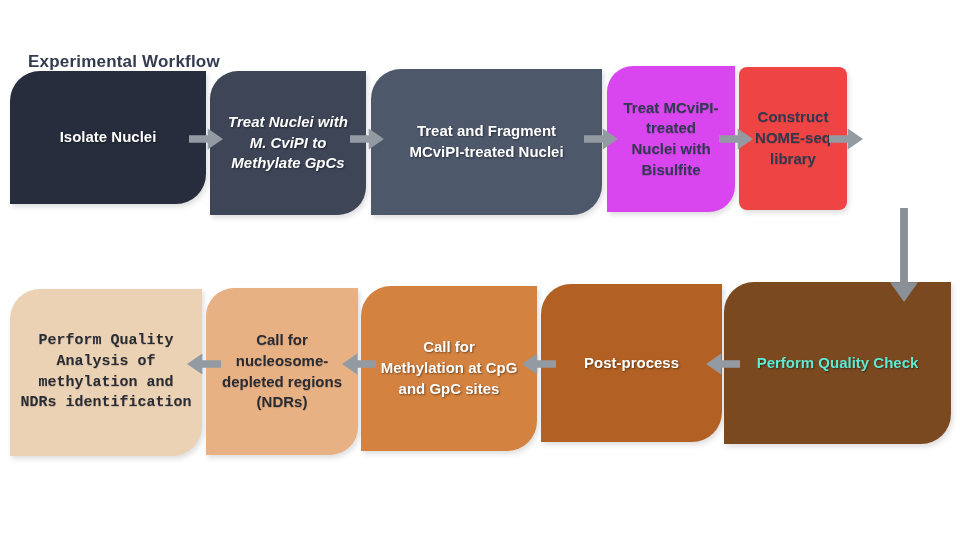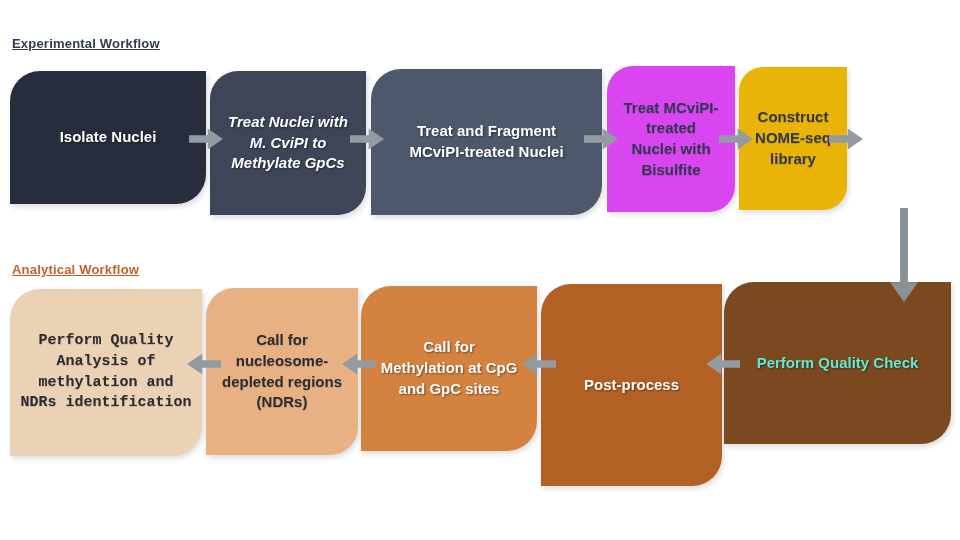--- a/index.html
+++ b/index.html
@@ -1,21 +1,21 @@
 <!DOCTYPE html>
 <html><head>
 <meta charset="utf-8">
 <style>
   html,body{margin:0;padding:0;background:#ffffff;}
   .canvas{
     position:relative;width:960px;height:540px;background:#ffffff;
     font-family:"Liberation Sans",sans-serif;overflow:hidden;
   }
   .heading{
-    position:absolute;margin:0;font-size:13px;font-weight:bold;letter-spacing:.2px;text-decoration:underline;
+    position:absolute;margin:16px;font-size:17px;font-weight:bold;letter-spacing:.2px;
   }
   .heading.exp{left:12px;top:36px;}
   .heading.ana{left:12px;top:262px;}
   .box{
     position:absolute;display:flex;align-items:center;justify-content:center;
     text-align:center;font-weight:bold;font-size:15px;line-height:1.38;
     white-space:pre-line;padding:4px 6px;box-sizing:border-box;
     box-shadow:2px 3px 5px rgba(110,110,120,.22);
     z-index:1;
   }
@@ -25,21 +25,21 @@
   .e1{left:10px; top:71px;width:196px;height:133px;border-radius:30px 0 30px 0;}
   .e2{left:210px;top:71px;width:156px;height:144px;border-radius:28px 0 28px 0;font-style:italic;}
   .e3{left:371px;top:69px;width:231px;height:146px;border-radius:30px 0 30px 0;}
   .e4{left:607px;top:66px;width:128px;height:146px;border-radius:26px 0 26px 0;}
   .e5{left:739px;top:67px;width:108px;height:143px;border-radius:24px 0 24px 0;}
   .e6{left:851px;top:67px;width:101px;height:143px;border-radius:24px 0 24px 0;}
   
   .b1{left:10px; top:289px;width:192px;height:167px;border-radius:30px 0 30px 0;font-family:Liberation Mono, monospace;}
   .b2{left:206px;top:288px;width:152px;height:167px;border-radius:28px 0 28px 0;}
   .b3{left:361px;top:286px;width:176px;height:165px;border-radius:30px 0 30px 0;}
-  .b4{left:541px;top:284px;width:181px;height:202px;border-radius:30px 0 30px 0;}
+  .b4{left:541px;top:284px;width:181px;height:158px;border-radius:30px 0 30px 0;}
   .b5{left:724px;top:282px;width:227px;height:162px;border-radius:30px 0 30px 0;}
   
   .arrow{position:absolute;z-index:3;}
   .arrow.right{width:34px;height:24px;
     clip-path:polygon(0 34%,55% 34%,55% 6%,100% 50%,55% 94%,55% 66%,0 66%);}
   .arrow.left{width:34px;height:24px;
     clip-path:polygon(100% 34%,45% 34%,45% 6%,0 50%,45% 94%,45% 66%,100% 66%);}
   .arrow.down{width:28px;height:94px;
     clip-path:polygon(36% 0,64% 0,64% 79%,100% 79%,50% 100%,0 79%,36% 79%);}
   .ta1{left:189px;top:127px;}
@@ -63,33 +63,32 @@
   <div class="box e1 light-text" style="background: rgb(39, 45, 60); color: rgb(255, 255, 255);">Isolate Nuclei</div>
   <div class="box e2 light-text" style="background: rgb(61, 69, 87); color: rgb(255, 255, 255);">Treat Nuclei with
 M. CviPI to
 Methylate GpCs</div>
   <div class="box e3 light-text" style="background: rgb(78, 88, 107); color: rgb(255, 255, 255);">Treat and Fragment
 MCviPI-treated Nuclei</div>
   <div class="box e4 dark-text" style="background: #d946ef; color: rgb(47, 58, 80);">Treat MCviPI-
 treated
 Nuclei with
 Bisulfite</div>
-  <div class="box e5 dark-text" style="background: #eab308; color: rgb(47, 58, 80);">Construct
+  <div class="box e5 dark-text" style="background: #ef4444; color: rgb(47, 58, 80); border-radius: 8px;">Construct
 NOME-seq
 library</div>
 
   <div class="arrow right ta1" style="background: rgb(148, 154, 162);"></div>
   <div class="arrow right ta2" style="background: rgb(148, 154, 162);"></div>
   <div class="arrow right ta3" style="background: rgb(148, 154, 162);"></div>
   <div class="arrow right ta4" style="background: rgb(148, 154, 162);"></div>
   <div class="arrow right ta5" style="background: rgb(148, 154, 162);"></div>
 
   <div class="arrow down da" style="background: rgb(138, 144, 152);"></div>
 
-  <h2 class="heading ana" style="color: rgb(194, 98, 42);">Analytical Workflow</h2>
 
   <div class="box b1 dark-text" style="background: rgb(236, 210, 181); color: rgb(42, 44, 52);">Perform Quality
 Analysis of
 methylation and
 NDRs identification</div>
   <div class="box b2 dark-text" style="background: rgb(231, 177, 132); color: rgb(42, 44, 52);">Call for
 nucleosome-
 depleted regions
 (NDRs)</div>
   <div class="box b3 light-text" style="background: rgb(212, 130, 63); color: rgb(255, 255, 255);">Call for

